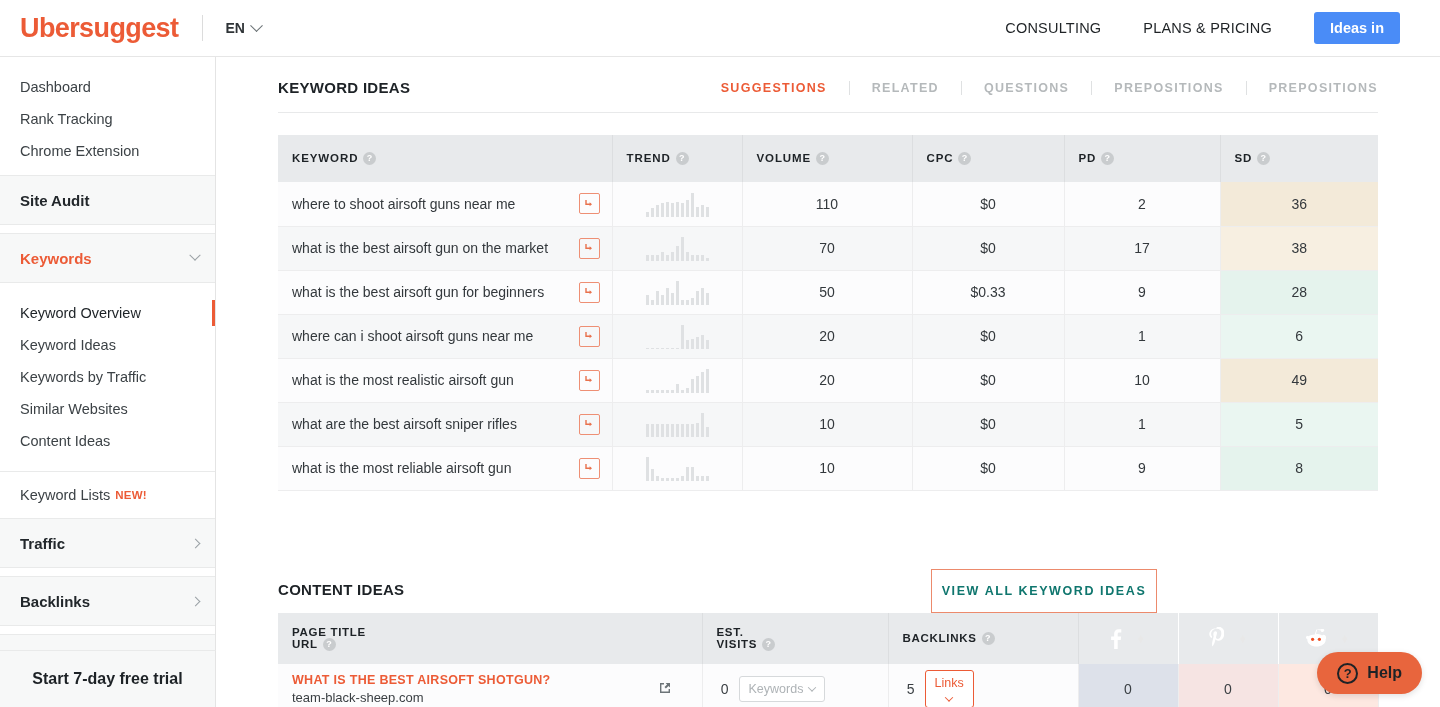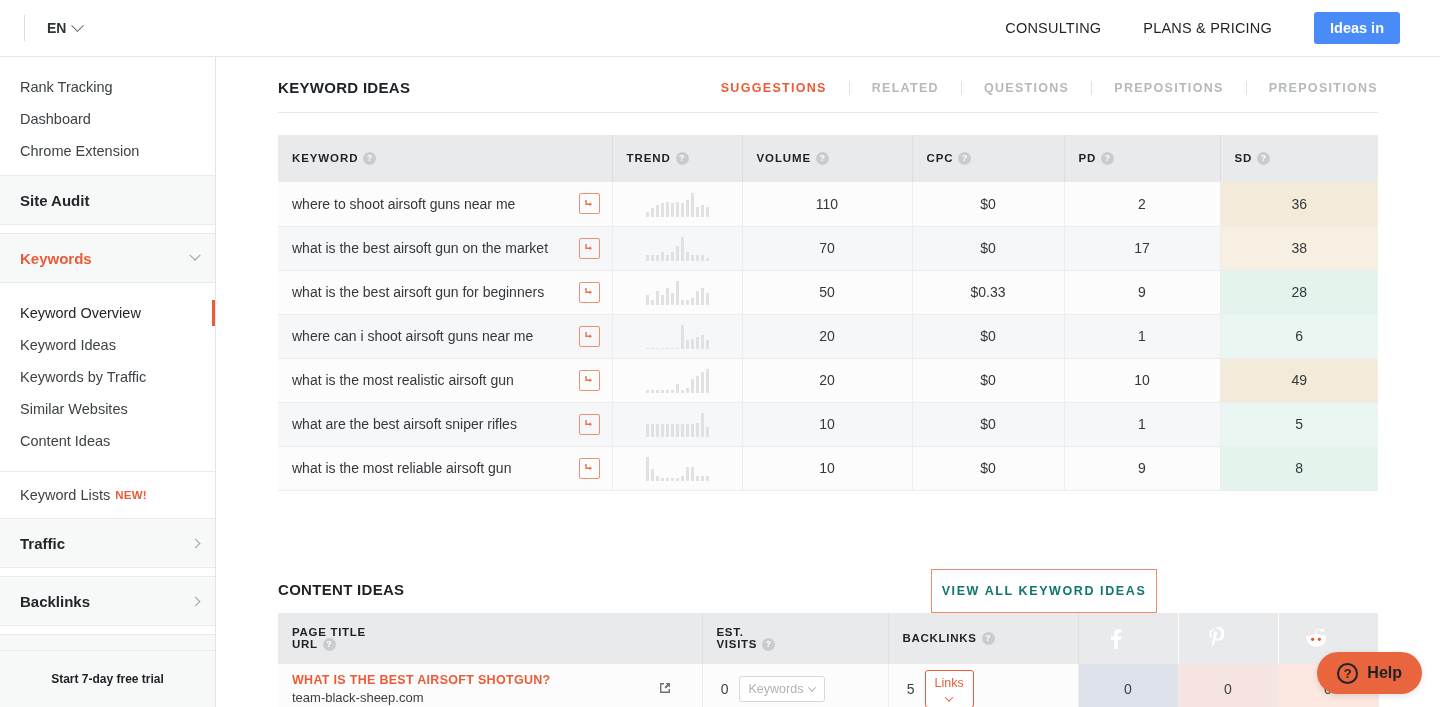--- a/index.html
+++ b/index.html
@@ -104,21 +104,21 @@
   .spacer-14 { height: 14px; background: #ffffff; }
   .spacer-8 { height: 8px; background: #ffffff; }
 
   .trial {
     position: absolute; left: 0; top: 650px;
     width: 216px; height: 57px;
     background: #f7f8f8;
     border-top: 1px solid #e9eaea;
     border-right: 1px solid #e4e4e4;
     display: flex; align-items: center; justify-content: center;
-    font-size: 12px; font-weight: bold; color: #1d2226;
+    font-size: 16px; font-weight: bold; color: #1d2226;
     cursor: pointer;
   }
 
   
   .main {
     position: absolute; top: 57px; left: 216px;
     width: 1224px; height: 650px;
     background: #ffffff;
     overflow: hidden;
   }
@@ -281,40 +281,41 @@
     width: 21px; height: 21px; border-radius: 50%;
     border: 2px solid #1d2226; color: #1d2226;
     font-size: 13px; font-weight: bold;
     display: flex; align-items: center; justify-content: center;
   }
 </style>
 </head>
 <body>
 
 <div class="topbar">
+  <div class="logo">Ubersuggest</div>
   <div class="logo-divider"></div>
   <div class="lang">
     <span>EN</span>
     <span class="chev-dn"></span>
   </div>
   <div class="topnav">
     <span class="topnav-link">CONSULTING</span>
     <span class="topnav-link">PLANS &amp; PRICING</span>
     <button class="signin-btn">Ideas in</button>
   </div>
 </div>
 
 <div class="sidebar">
   <div class="spacer-14"></div>
   <div class="side-group">
     <div class="side-item plain">
+      <span>Dashboard</span>
+    </div>
+    <div class="side-item plain">
       <span>Rank Tracking</span>
-    </div>
-    <div class="side-item plain">
-      <span>Dashboard</span>
     </div>
     <div class="side-item plain">
       <span>Chrome Extension</span>
     </div>
   </div>
   <div class="spacer-8"></div>
   <div class="side-sep"></div>
   <div class="side-group shaded">
     <div class="side-item section">
       <span>Site Audit</span>

